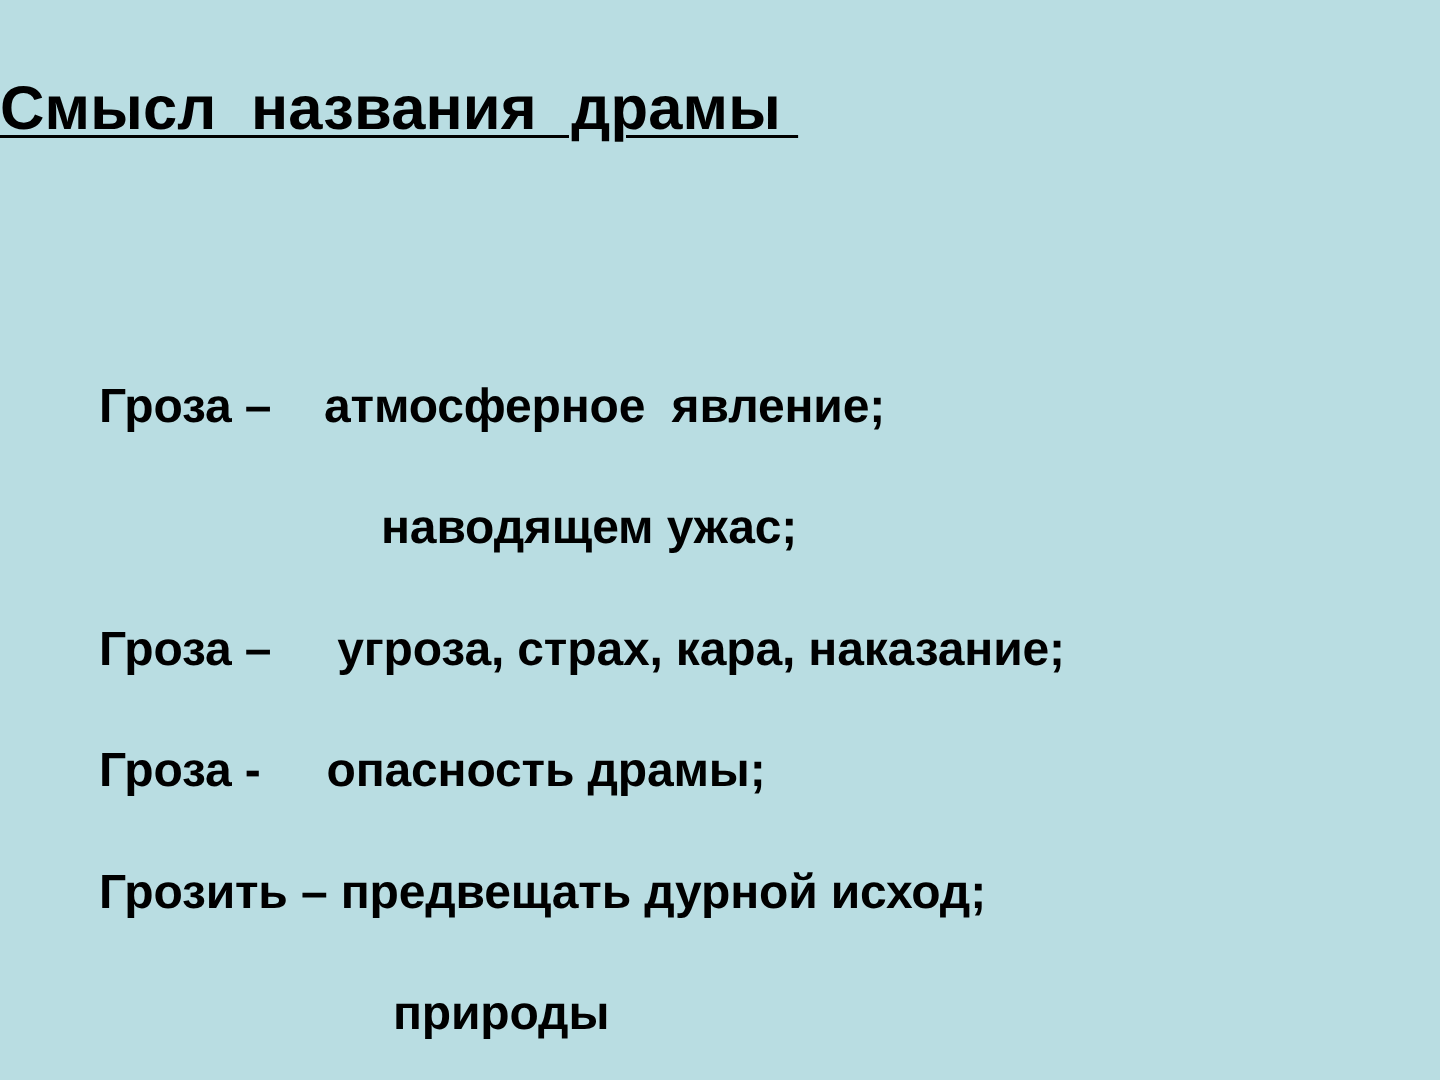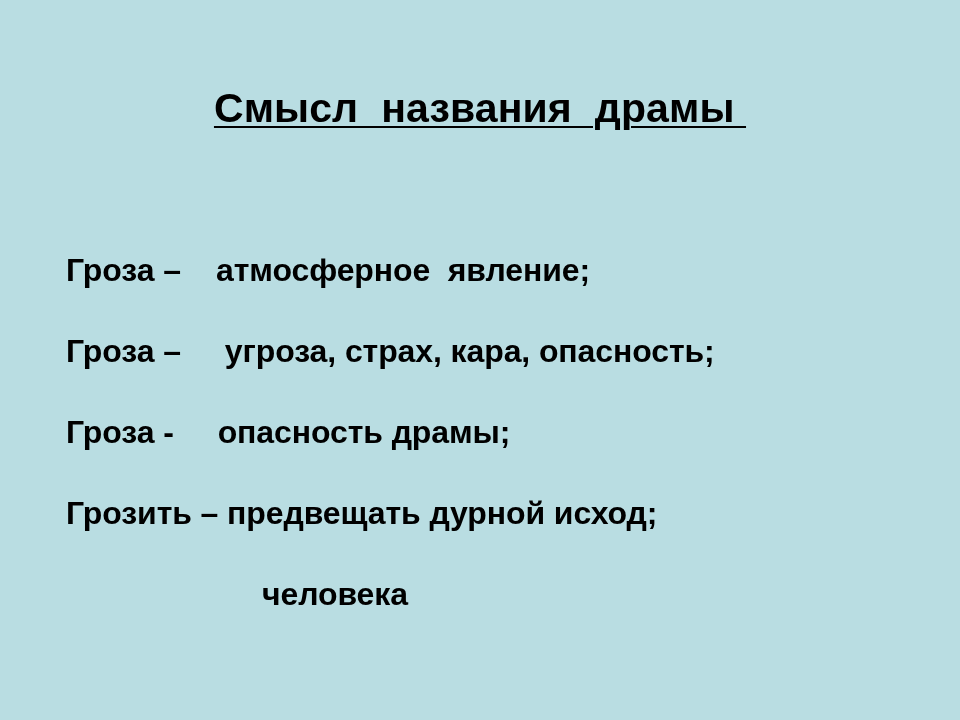--- a/index.html
+++ b/index.html
@@ -23,22 +23,21 @@
     height: 720px;
     box-sizing: border-box;
   }
 
   
   .title-block {
     position: absolute;
     left: 0;
     top: 46px;
     width: 960px;
-    text-align: center;
-    margin-top: 36px;
+    text-align: left;
   }
   .title-line {
     display: block;
     font-size: 41px;
     font-weight: bold;
     line-height: 52px;
     letter-spacing: 0.1px;
     white-space: pre;
   }
   .title-line > span.ul {
@@ -74,19 +73,20 @@
 <body style="background: rgb(185, 221, 226); color: rgb(0, 0, 0);">
 
 <div class="slide">
 
   <div class="title-block">
     <div class="title-line"><span class="ul">Смысл  названия  драмы </span></div>
   </div>
 
   <div class="body-block">
     <div class="def-line">Гроза –    атмосферное  явление;</div>
-    <div class="def-line">Гроза –     угроза, страх, кара, опасность;</div>
+    <div class="def-line continuation">наводящем ужас;</div>
+    <div class="def-line">Гроза –     угроза, страх, кара, наказание;</div>
     <div class="def-line">Гроза -     опасность драмы;</div>
     <div class="def-line">Грозить – предвещать дурной исход;</div>
-    <div class="def-line continuation-b">человека</div>
+    <div class="def-line continuation-b">природы</div>
   </div>
 
 </div>
 
 </body></html>

